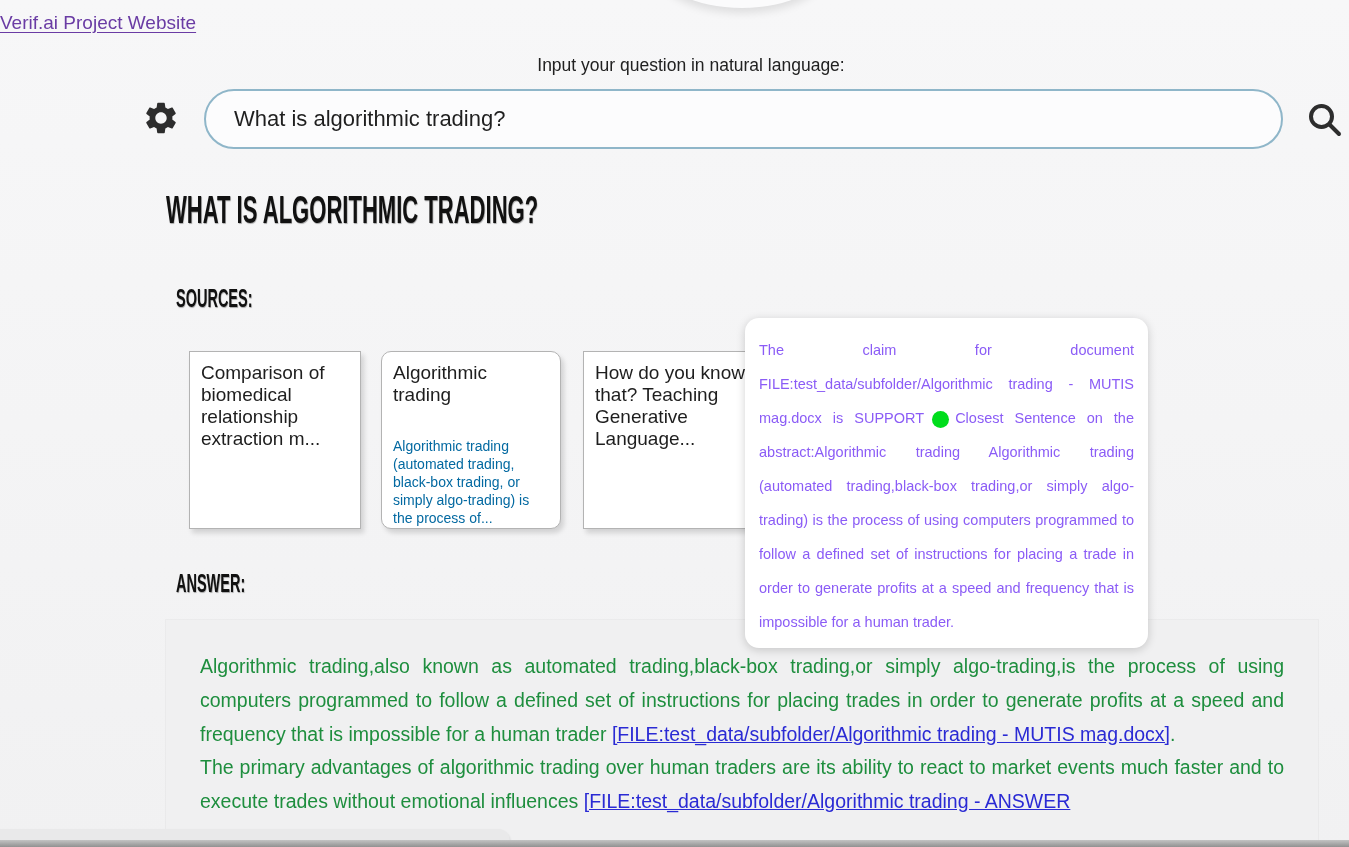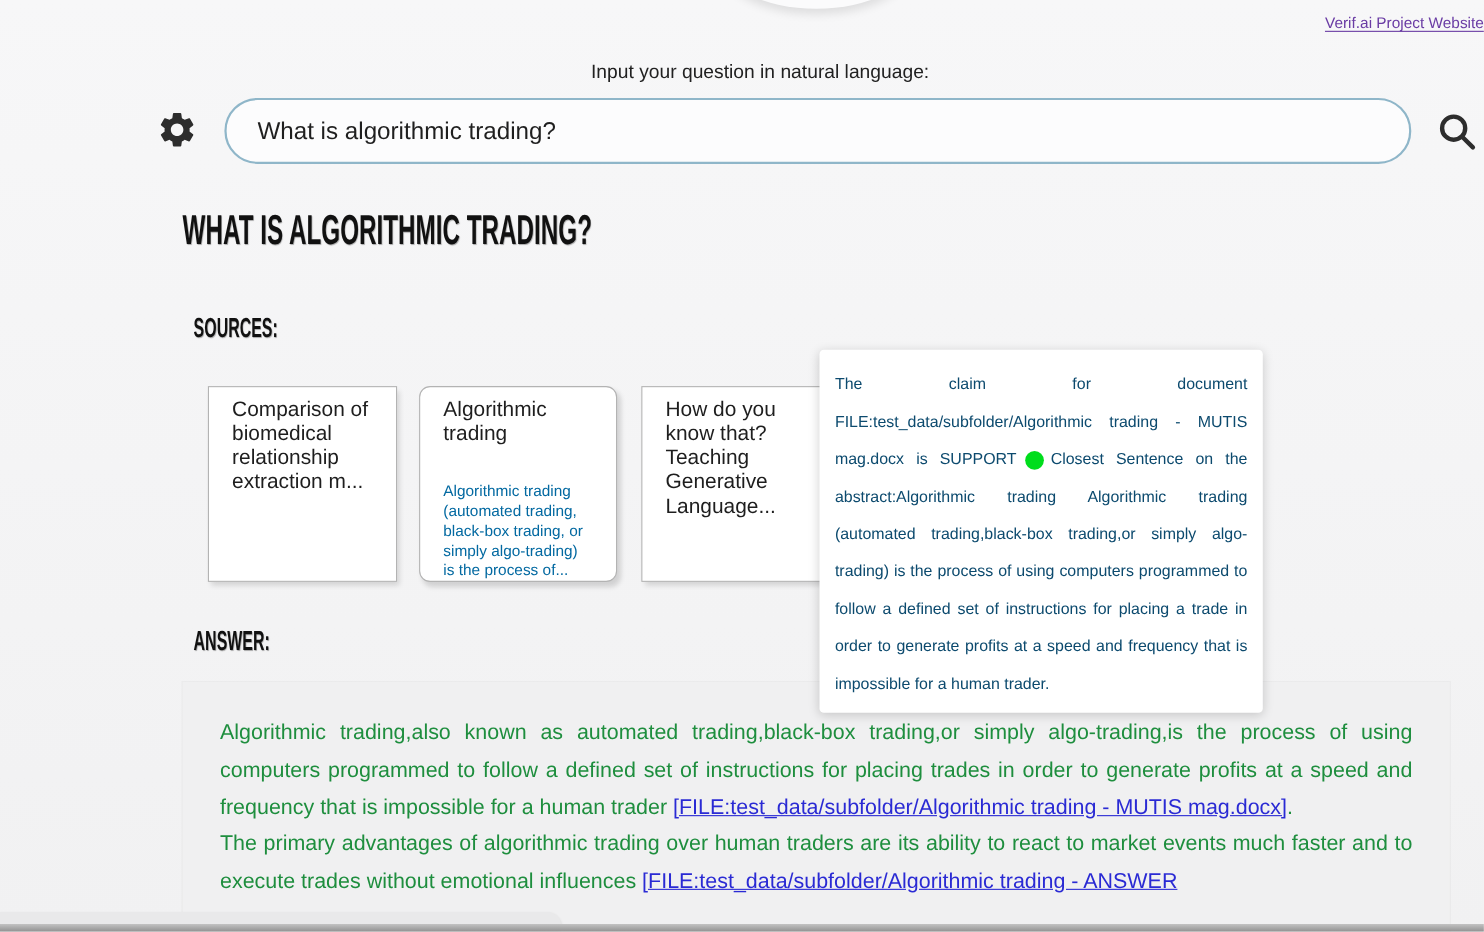--- a/index.html
+++ b/index.html
@@ -4,22 +4,22 @@
 <style>
   * { margin:0; padding:0; box-sizing:border-box; }
   html,body { width:1349px; height:847px; overflow:hidden; }
   body { font-family:"Liberation Sans", sans-serif; background:#f6f6f7; position:relative; }
   #stage { position:absolute; inset:0; width:1349px; height:847px; background:linear-gradient(#f7f7f8, #f1f1f2); }
 
   
   .logo-circle { position:absolute; left:654px; top:-84px; width:176px; height:92px;
     border-radius:50%; background:#fbfbfc; box-shadow:0 5px 9px rgba(0,0,0,0.10); }
 
-  .site-link { position:absolute; left:0; top:12px; width:1349px; text-align:right;
-    font-size:14px; color:#6a3ca4; text-decoration:underline; text-underline-offset:3px; cursor:pointer; }
+  .site-link { position:absolute; left:0; top:12px; width:1349px; text-align:left;
+    font-size:19px; color:#6a3ca4; text-decoration:underline; text-underline-offset:3px; cursor:pointer; }
   .prompt-line { position:absolute; left:0; top:55px; width:1349px; text-align:center;
     font-size:17.5px; color:#212121;padding-left:33px; }
 
   
   .gear-btn { position:absolute; left:142px; top:99px; width:38px; height:38px; cursor:pointer; }
   .search-pill { position:absolute; left:204px; top:89px; width:1079px; height:60px;
     border:2px solid #8fb6c9; border-radius:30px; background:#fcfcfd; outline:none;
     padding:0 28px; font-size:22px; color:#1f1f1f; font-family:"Liberation Sans", sans-serif; }
   .search-btn { position:absolute; left:1304px; top:99px; width:40px; height:40px; cursor:pointer; }
 
@@ -27,31 +27,31 @@
   .display-cond { font-weight:800; color:#111; white-space:nowrap;
     transform:scaleX(0.58); transform-origin:left center;
     text-shadow:1px 1px 1px rgba(110,110,110,0.55); }
   .q-title   { position:absolute; left:166px; top:189px; font-size:38px; }
   .src-label { position:absolute; left:176px; top:284px; font-size:25px; }
   .ans-label { position:absolute; left:176px; top:569px; font-size:25px; }
 
   
   .card { position:absolute; top:351px; height:178px; background:#ffffff;
     border:1.5px solid #b3b3b3; box-shadow:3px 4px 5px rgba(0,0,0,0.14);
-    padding:10px 21px; display:flex; flex-direction:column; cursor:pointer; }
+    padding:10px 11px; display:flex; flex-direction:column; cursor:pointer; }
   .card-1 { left:189px; width:172px; }
   .card-2 { left:381px; width:180px;border-radius:10px; }
   .card-3 { left:583px; width:180px; }
   .card-title { font-size:19px; line-height:22px; color:#1e1e1e; font-weight:500; }
   .card-snippet { font-size:14px; line-height:18px; color:#0369a1; text-align:left; margin-top:31px; }
 
   
   .tooltip { position:absolute; left:745px; top:318px; width:403px; height:330px;
-    background:#ffffff; border-radius:4px; box-shadow:0 2px 10px rgba(0,0,0,0.18);
-    padding:15px 14px; z-index:5; font-size:14.5px; line-height:34px; color:#0c4a6e;
+    background:#ffffff; border-radius:14px; box-shadow:0 2px 10px rgba(0,0,0,0.18);
+    padding:15px 14px; z-index:5; font-size:14.5px; line-height:34px; color:#8b5cf6;
     text-align:justify; overflow:hidden; }
   .status-dot { display:inline-block; width:17px; height:17px; border-radius:50%;
     background:#00dd1c; vertical-align:middle; margin:0 6px 0 8px; }
 
   
   .answer-panel { position:absolute; left:166px; top:620px; width:1152px; height:240px;
     background:#f0f0f1; box-shadow:0 0 0 1px rgba(0,0,0,0.03); padding:30px 34px 0 34px; }
   .answer-panel p { font-size:19.5px; line-height:33.8px; color:#1e8e3e; text-align:justify; }
   .answer-panel a { color:#2a2ad4; text-decoration:underline; cursor:pointer; }
 

